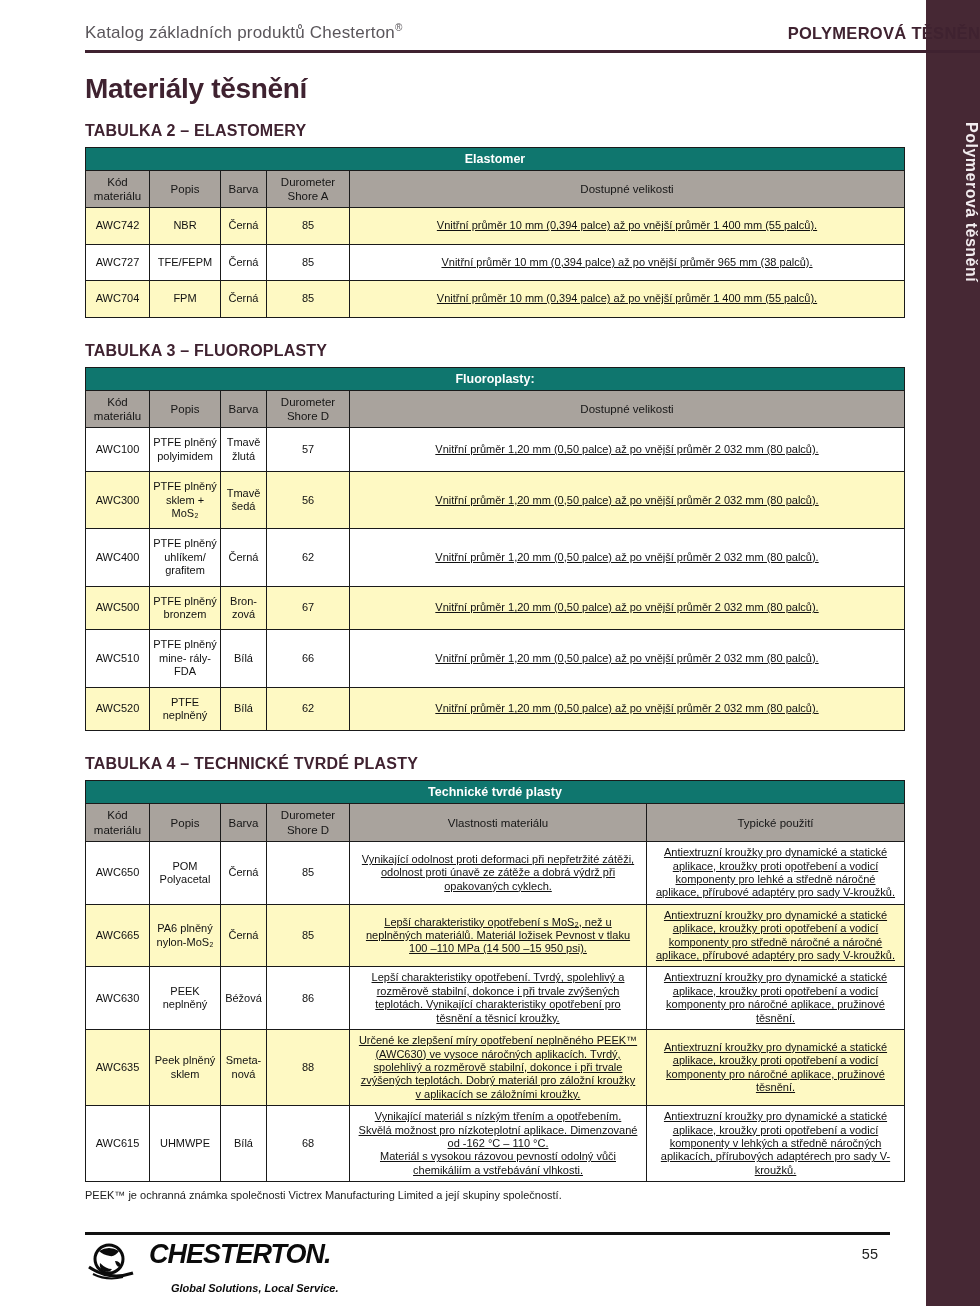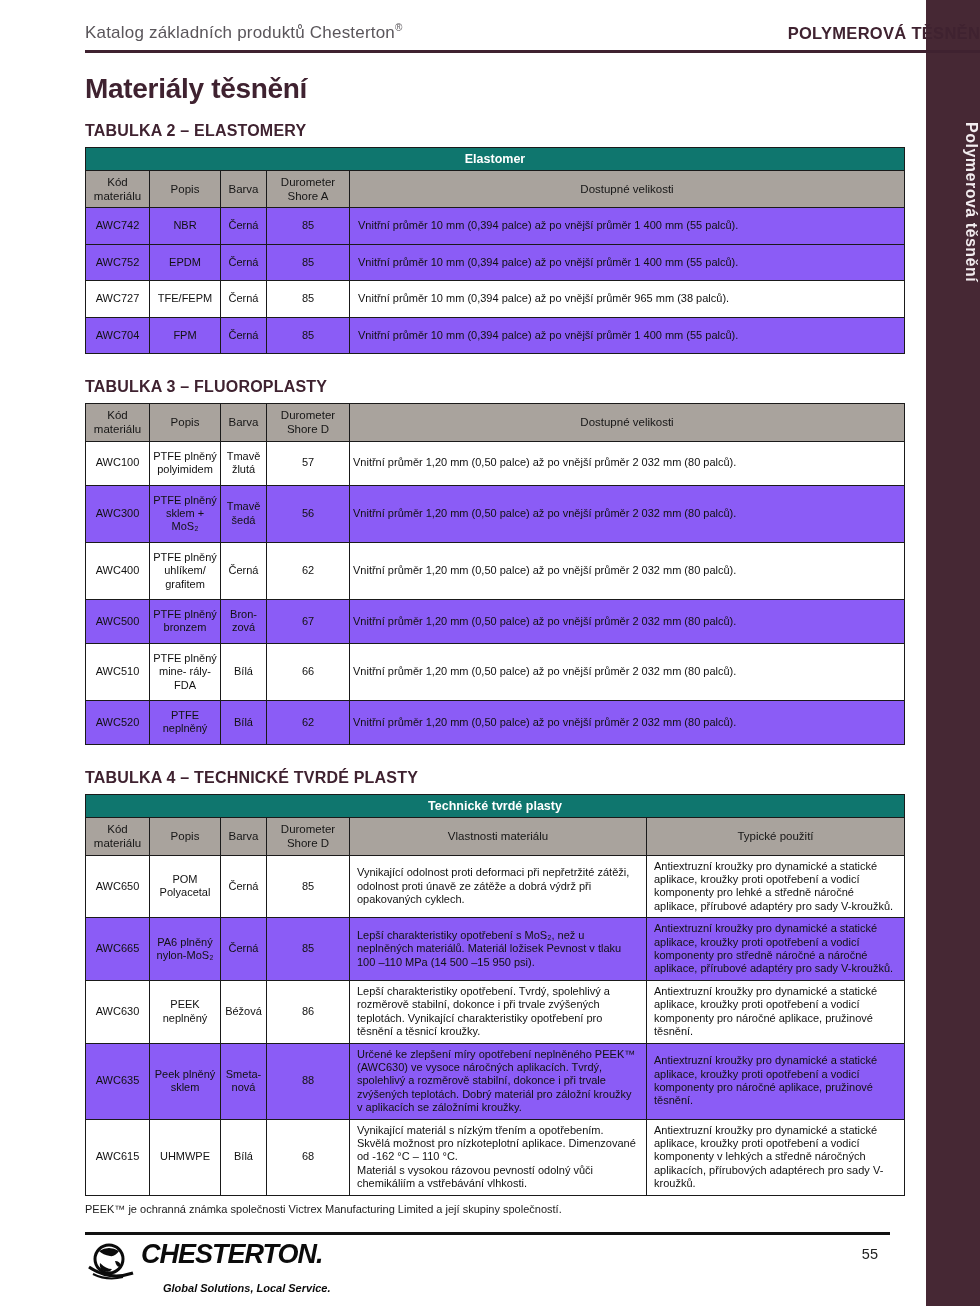--- a/index.html
+++ b/index.html
@@ -38,36 +38,36 @@
     padding:4px 2px; border-bottom:2px solid #fff;
   }
   th.col-head {
     background:#a9a39d; color:#161616; font-weight:normal; font-size:11.5px;
     padding:4px 3px; line-height:1.25; text-align:center;
   }
   table.cat td {
     font-size:11px; line-height:1.22; text-align:center; vertical-align:middle;
     padding:11px 4px; background:#fff;
   }
-  table.cat td.left { text-align:left; padding-left:8px; padding-right:8px; white-space:pre-line; }
-  table.cat tr.shade td { background:#8b5cf6; }
+  table.cat td.left { text-align:center; padding-left:8px; padding-right:8px; white-space:pre-line;text-decoration:underline; }
+  table.cat tr.shade td { background:#fef9c3; }
   
   #tbl3 td { padding:8px 3px; }
   #tbl4 td { padding:4px 3px; }
   #tbl4 td.left { padding:4px 7px; }
   colgroup col.c-code { width:64px; } colgroup col.c-pop { width:71px; }
   colgroup col.c-bar { width:46px; } colgroup col.c-dur { width:83px; }
   colgroup col.c-vla { width:297px; }
 
   .footnote { margin-top:7px; font-size:11px; color:#1a1a1a; }
 
   .footer { position:absolute; left:85px; width:805px; bottom:12px; }
   .footer-rule { border-top:3px solid #111; width:100%; }
   .footer-row { display:flex; justify-content:space-between; align-items:flex-start; margin-top:4px; }
-  .logo { display:flex; align-items:flex-start; gap:4px; margin-top:2px; }
+  .logo { display:flex; align-items:flex-start; gap:12px; margin-top:2px; }
   .logo-text { display:flex; flex-direction:column; }
   .logo-name { font-size:27px; font-weight:bold; font-style:italic; letter-spacing:-1px; color:#0b0b0b; line-height:1; }
   .logo-tag { font-size:11px; font-weight:bold; font-style:italic; color:#0b0b0b; margin-left:22px; margin-top:14px; }
   .pagenum { font-size:14.5px; color:#222; margin-top:7px; padding-right:12px; }
 </style>
 </head>
 <body>
 
 <div class="side-tab">
   <span class="side-tab-text">Polymerová těsnění</span>
@@ -103,27 +103,20 @@
         </tr>
       </thead>
       <tbody>
         <tr class="shade">
           <td>AWC742</td>
           <td>NBR</td>
           <td>Černá</td>
           <td>85</td>
           <td class="left">Vnitřní průměr 10 mm (0,394 palce) až po vnější průměr 1 400 mm (55 palců).</td>
         </tr>
-        <tr class="shade">
-          <td>AWC752</td>
-          <td>EPDM</td>
-          <td>Černá</td>
-          <td>85</td>
-          <td class="left">Vnitřní průměr 10 mm (0,394 palce) až po vnější průměr 1 400 mm (55 palců).</td>
-        </tr>
         <tr>
           <td>AWC727</td>
           <td>TFE/FEPM</td>
           <td>Černá</td>
           <td>85</td>
           <td class="left">Vnitřní průměr 10 mm (0,394 palce) až po vnější průměr 965 mm (38 palců).</td>
         </tr>
         <tr class="shade">
           <td>AWC704</td>
           <td>FPM</td>
@@ -137,20 +130,23 @@
   <div class="tbl-label gap-lg">TABULKA 3 – FLUOROPLASTY</div>
   <table class="cat" id="tbl3">
     <colgroup>
         <col class="c-code">
         <col class="c-pop">
         <col class="c-bar">
         <col class="c-dur">
         <col>
       </colgroup>
   <thead>
+        <tr>
+          <th class="title-bar" colspan="5">Fluoroplasty:</th>
+        </tr>
         <tr>
           <th class="col-head">Kód materiálu</th>
           <th class="col-head">Popis</th>
           <th class="col-head">Barva</th>
           <th class="col-head">Durometer Shore D</th>
           <th class="col-head">Dostupné velikosti</th>
         </tr>
       </thead>
       <tbody>
         <tr>

